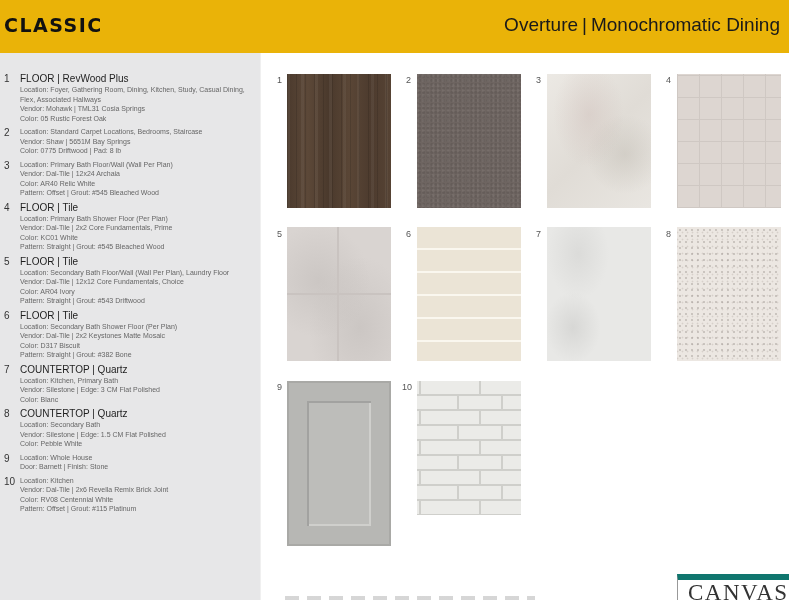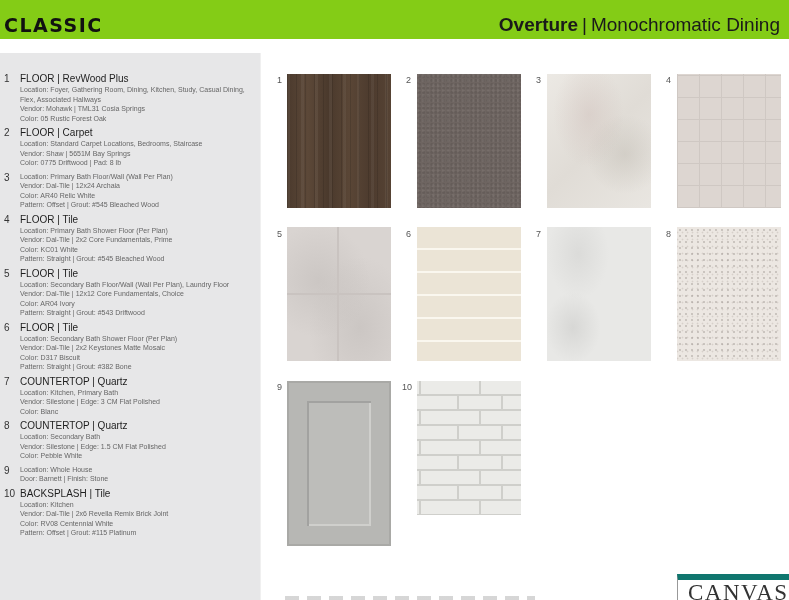--- a/index.html
+++ b/index.html
@@ -1,33 +1,33 @@
 <!DOCTYPE html>
 <html><head>
   <meta charset="utf-8">
   <style>
     * { box-sizing: border-box; margin: 0; padding: 0; }
     html, body { width: 789px; height: 600px; overflow: hidden; background: #ffffff; }
     body { position: relative; font-family: "Liberation Sans", sans-serif; color: #222; }
 
     .header {
-      position: absolute; left: 0; top: 0; width: 789px; height: 39px;
-      background: #84cc16;
+      position: absolute; left: 0; top: 0; width: 789px; height: 53px;
+      background: #eab308;
       text-align: right;
     }
     .brand {
       position: absolute; left: 4px; top: 14px;
       font-family: "DejaVu Sans", sans-serif; font-weight: bold;
       font-size: 19px; letter-spacing: 1.5px; color: #111;
     }
     .header-title {
       position: absolute; right: 9px; top: 14px;
       font-size: 19px; color: #1a1a1a; white-space: nowrap;
     }
-    .header-title .bold { font-weight: bold; }
+    .header-title .bold { font-weight: normal; }
     .header-title .sep { margin: 0 4px; font-weight: normal; }
 
     .left-panel {
       position: absolute; left: 0; top: 53px; width: 260px; height: 547px;
       background: #e7e7e8;
     }
     .spec-list { position: absolute; left: 0; top: 20px; width: 260px; }
     .spec-item { position: relative; padding-left: 20px; margin-bottom: 4px; }
     .spec-num {
       position: absolute; left: 4px; top: 0; font-size: 10px; color: #333;
@@ -159,21 +159,20 @@
     <div class="spec-item">
       <span class="spec-num">1</span>
       <div class="spec-title">FLOOR | RevWood Plus</div>
       <div class="spec-line">Location: Foyer, Gathering Room, Dining, Kitchen, Study, Casual Dining, Flex, Associated Hallways</div>
       <div class="spec-line">Vendor: Mohawk | TML31 Cosia Springs</div>
       <div class="spec-line">Color: 05 Rustic Forest Oak</div>
     </div>
 
     <div class="spec-item">
       <span class="spec-num">2</span>
-      <div class="spec-title">FLOOR | Carpet</div>
       <div class="spec-line">Location: Standard Carpet Locations, Bedrooms, Staircase</div>
       <div class="spec-line">Vendor: Shaw | 5651M Bay Springs</div>
       <div class="spec-line">Color: 0775 Driftwood | Pad: 8 lb</div>
     </div>
 
     <div class="spec-item">
       <span class="spec-num">3</span>
       <div class="spec-line">Location: Primary Bath Floor/Wall (Wall Per Plan)</div>
       <div class="spec-line">Vendor: Dal-Tile | 12x24 Archaia</div>
       <div class="spec-line">Color: AR40 Relic White</div>
@@ -224,21 +223,20 @@
     </div>
 
     <div class="spec-item">
       <span class="spec-num">9</span>
       <div class="spec-line">Location: Whole House</div>
       <div class="spec-line">Door: Barnett | Finish: Stone</div>
     </div>
 
     <div class="spec-item">
       <span class="spec-num">10</span>
-      <div class="spec-title">BACKSPLASH | Tile</div>
       <div class="spec-line">Location: Kitchen</div>
       <div class="spec-line">Vendor: Dal-Tile | 2x6 Revella Remix Brick Joint</div>
       <div class="spec-line">Color: RV08 Centennial White</div>
       <div class="spec-line">Pattern: Offset | Grout: #115 Platinum</div>
     </div>
 
   </div>
 </div>
 <div class="panel-divider"></div>
 

